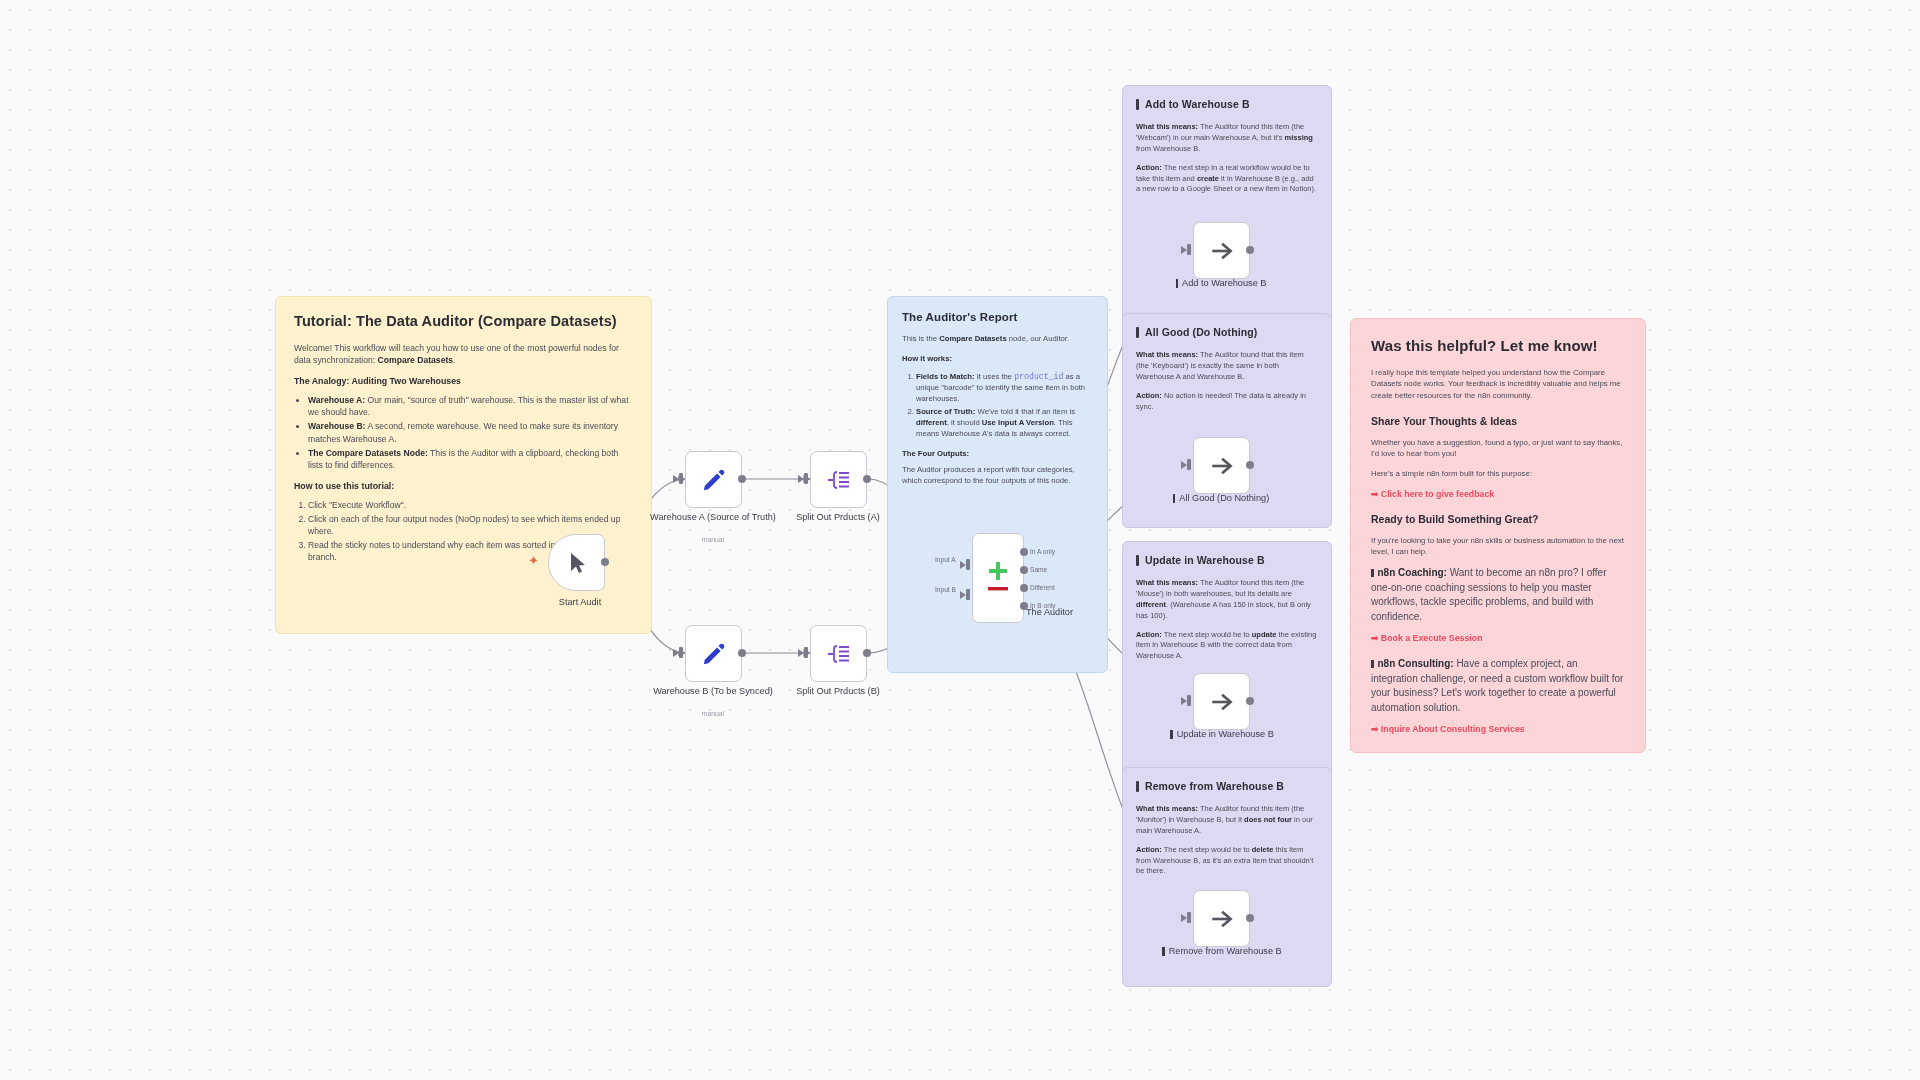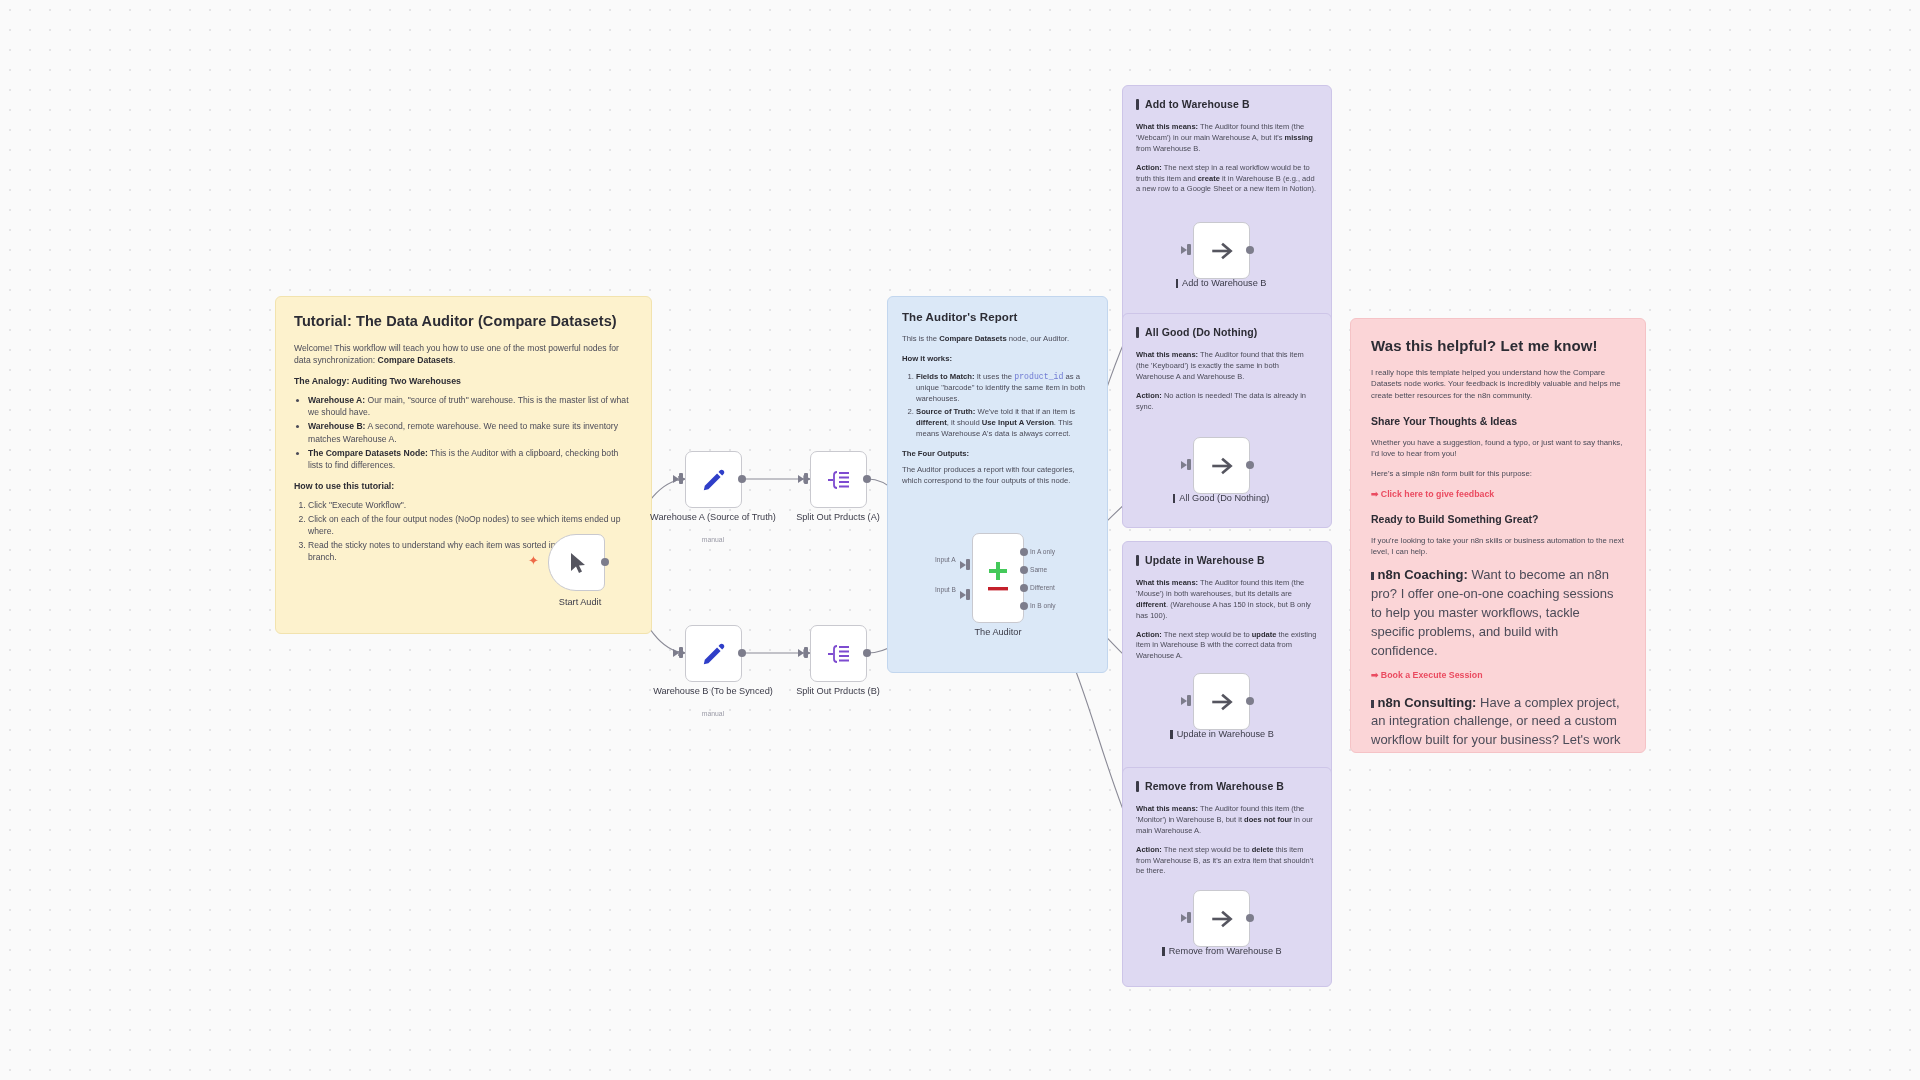--- a/index.html
+++ b/index.html
@@ -108,21 +108,21 @@
   #note-helpful p { font-size: 7.8px; line-height: 1.45; }
   #note-helpful a.cta {
     display: block;
     font-size: 8.8px;
     font-weight: 700;
     color: #ea4b60;
     text-decoration: none;
     margin: 9px 0 14px 0;
   }
   #note-helpful .blk {
-    font-size: 13px; line-height: 1.45; color: #4b4b58;
+    font-size: 10px; line-height: 1.45; color: #4b4b58;
     margin-bottom: 8px; display: block;
   }
   #note-helpful .blk .bar {
     display: inline-block; width: 2.5px; height: 8px;
     background: #3b3b48; margin-right: 4px; vertical-align: -1px;
   }
   #note-helpful .sign { font-size: 13px; color: #4b4b58; line-height: 1.5; margin-top: 26px; }
 
   
   .node {
@@ -259,21 +259,21 @@
     <p class="sub">The Four Outputs:</p>
     <p>The Auditor produces a report with four categories, which correspond to the four outputs of this node.</p>
   </div>
 
   <div class="sticky note-purple" id="note-add">
     <h1>
         <span class="bar"></span>
         <span>Add to Warehouse B</span>
       </h1>
     <p><b>What this means:</b><span> The Auditor found this item (the 'Webcam') in our main Warehouse A, but it's </span><b>missing</b><span> from Warehouse B.</span></p>
-    <p><b>Action:</b><span> The next step in a real workflow would be to truth this item and </span><b>create</b><span> it in Warehouse B (e.g., add a new row to a Google Sheet or a new item in Notion).</span></p>
+    <p><b>Action:</b><span> The next step in a real workflow would be to take this item and </span><b>create</b><span> it in Warehouse B (e.g., add a new row to a Google Sheet or a new item in Notion).</span></p>
   </div>
 
   <div class="sticky note-purple" id="note-allgood">
     <h1>
         <span class="bar"></span>
         <span>All Good (Do Nothing)</span>
       </h1>
     <p><b>What this means:</b><span> The Auditor found that this item (the 'Keyboard') is exactly the same in both Warehouse A and Warehouse B.</span></p>
     <p><b>Action:</b><span> No action is needed! The data is already in sync.</span></p>
   </div>
@@ -386,21 +386,21 @@
   <div class="port-label" style="left:935px; top:586px;">Input B</div>
 
   <div class="port" style="left:1020px; top:548px;"></div>
   <div class="port" style="left:1020px; top:566px;"></div>
   <div class="port" style="left:1020px; top:584px;"></div>
   <div class="port" style="left:1020px; top:602px;"></div>
   <div class="port-label" style="left:1030px; top:548px;">In A only</div>
   <div class="port-label" style="left:1030px; top:566px;">Same</div>
   <div class="port-label" style="left:1030px; top:584px;">Different</div>
   <div class="port-label" style="left:1030px; top:602px;">In B only</div>
-  <div class="node-label" style="left:923px; top:627px;">The Auditor</div>
+  <div class="node-label" style="left:923px; top:607px;text-align:right;">The Auditor</div>
 
   <div class="node" style="left:1193px; top:222px;">
     <svg width="26" height="26" viewBox="0 0 24 24">
       <path d="M3 12 H19" stroke="#55555f" stroke-width="2.4" fill="none"></path>
       <path d="M13 6 L20 12 L13 18" stroke="#55555f" stroke-width="2.4" fill="none" stroke-linecap="square"></path>
     </svg>
   </div>
   <div class="inport" style="left:1187px; top:244px;"></div>
   <div class="port" style="left:1246px; top:246px;"></div>
   <div class="node-label withbar" style="left:1146px; top:278px;">

